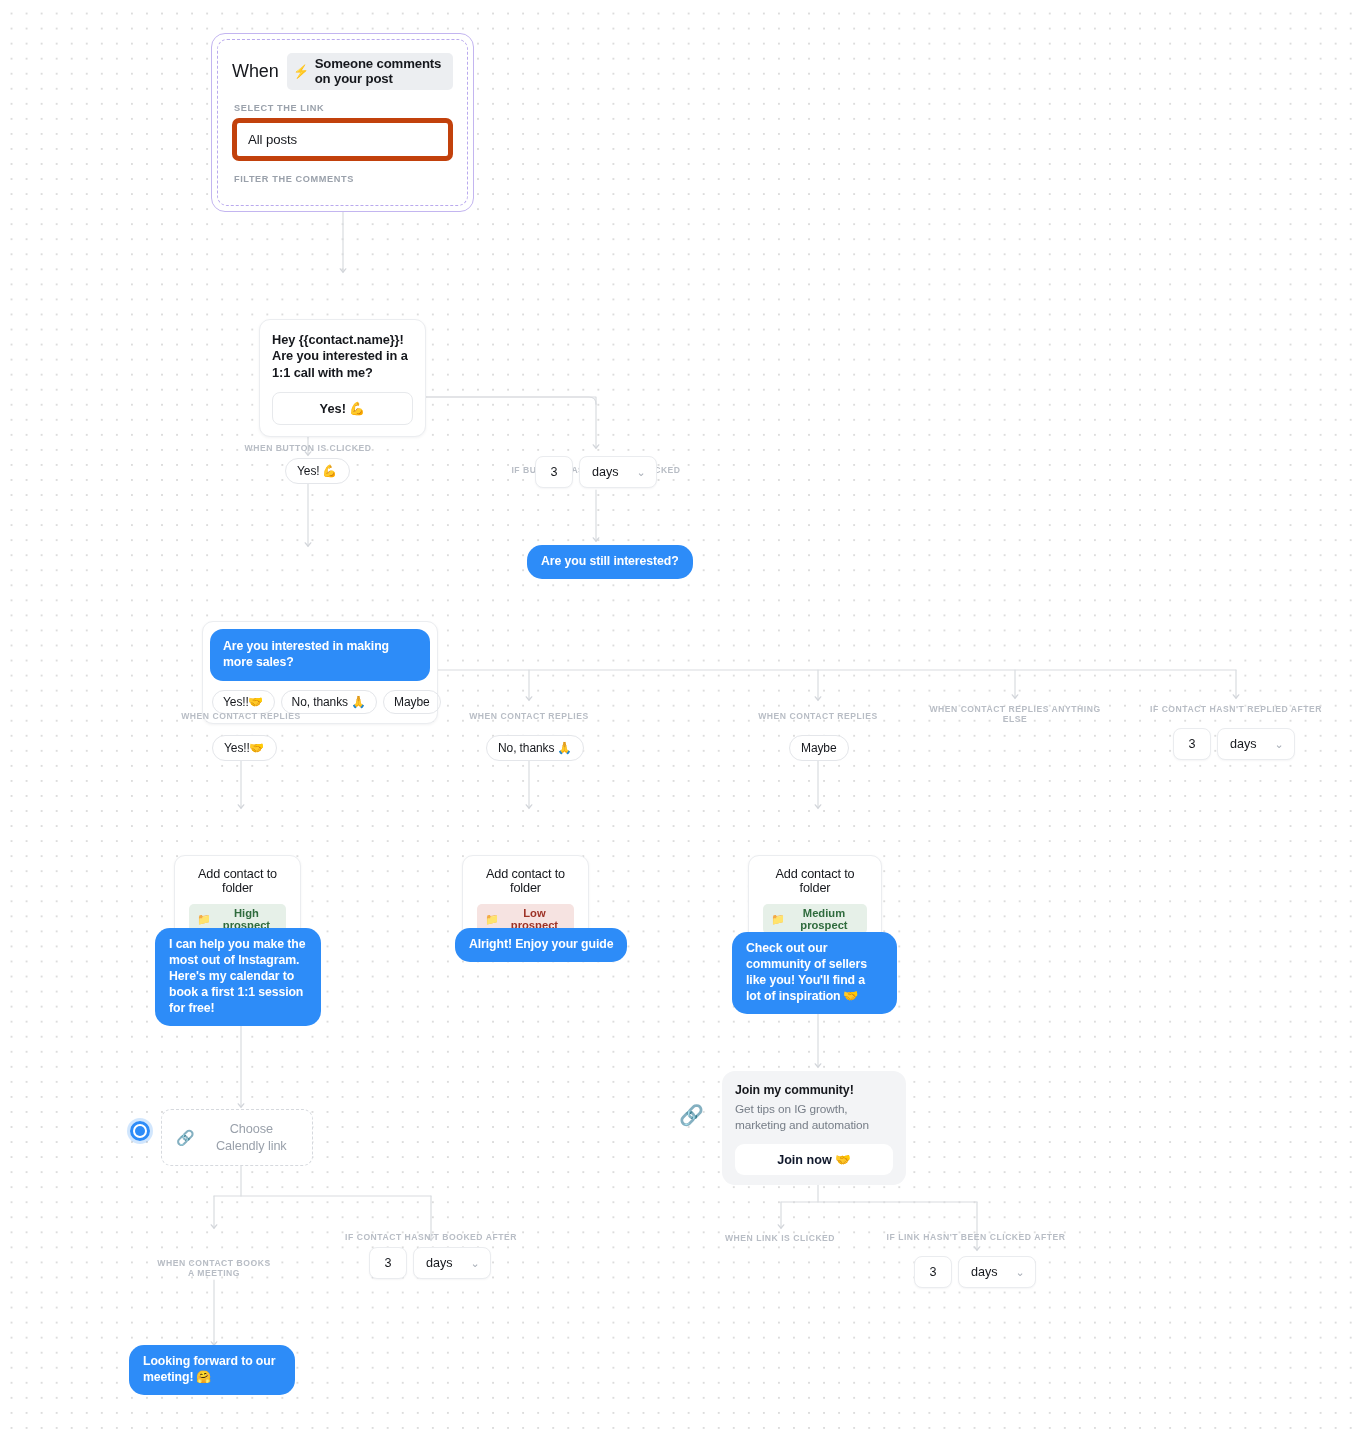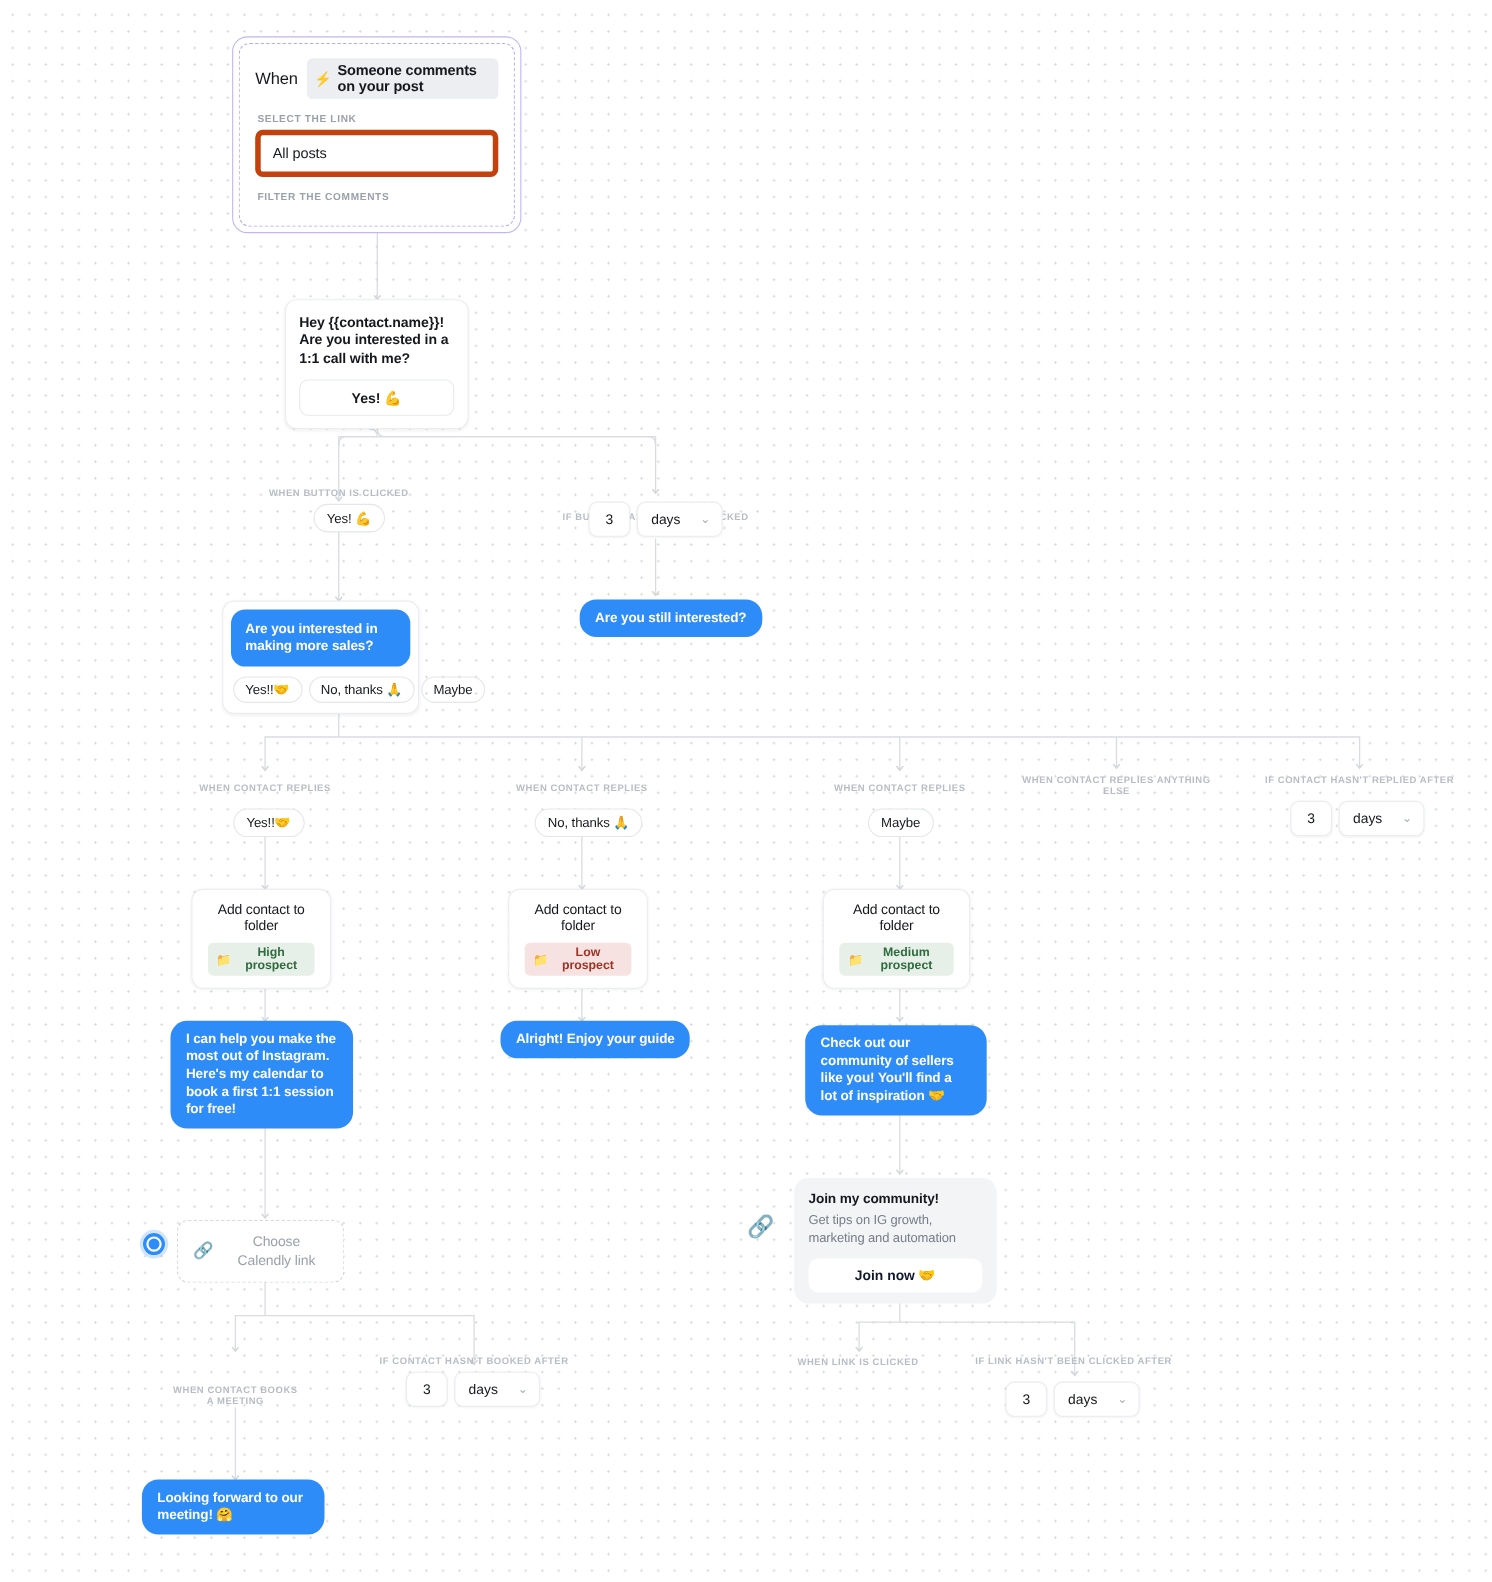--- a/index.html
+++ b/index.html
@@ -28,21 +28,21 @@
     background: #ffffff;
     padding: 5px;
   }
   .trigger-inner {
     border: 1.5px dashed #b9a9ee;
     border-radius: 10px;
     background: #fff;
     padding: 13px 14px 16px 14px;
   }
   .when-row { display: flex; align-items: center; gap: 8px; }
-  .when-label { font-size: 15px; color: #16181d; letter-spacing: -0.1px; }
+  .when-label { font-size: 18px; color: #16181d; letter-spacing: -0.1px; }
   .when-pill {
     background: #eceef1; border-radius: 5px;
     padding: 3px 9px 4px 7px;
     display: flex; align-items: center; gap: 5px;
     font-size: 13.2px; font-weight: 700; color: #16181d; letter-spacing: -0.15px;
   }
   .bolt { color: #2f3b52; font-size: 13px; line-height: 1; }
   .section-label {
     font-size: 9.2px; font-weight: 700; letter-spacing: 0.6px;
     color: #9aa1ab; margin: 13px 0 5px 2px;
@@ -57,20 +57,21 @@
     background: #f1f2f4; border-radius: 5px;
     padding: 3px 8px; font-size: 11.2px; color: #4e545e;
   }
 
   
   .card {
     background: #ffffff;
     border: 1px solid #ebedf0;
     border-radius: 11px;
     box-shadow: 0 1px 3px rgba(20,25,35,0.055);
+    margin-top: 47px;
   }
   .msg-card { padding: 12px 12px 11px 12px; }
   .msg-text {
     font-size: 12.8px; font-weight: 700; color: #16181d;
     line-height: 1.28; letter-spacing: -0.1px;
   }
   .msg-btn {
     margin-top: 11px;
     border: 1px solid #e7e9ec; border-radius: 8px;
     padding: 8px 10px; text-align: center;
@@ -264,21 +265,21 @@
   <div class="delay" style="left:535px; top:456px;">
     <div class="delay-num">3</div>
     <div class="delay-sel">
       <span>days</span>
       <span class="chev">⌄</span>
     </div>
   </div>
 
   <div class="node bubble" style="left:527px; top:545px;">Are you still interested?</div>
 
-  <div class="node card qr-card" style="left:202px; top:546px; width:179px;">
+  <div class="node card qr-card" style="left:202px; top:574px; width:236px;">
     <div class="qr-bubble">Are you interested in making more sales?</div>
     <div class="qr-row">
       <span class="qr-chip">Yes!!🤝</span>
       <span class="qr-chip">No, thanks 🙏</span>
       <span class="qr-chip">Maybe</span>
     </div>
   </div>
 
   <div class="branch-label" style="left:181px; top:711px; width:120px;">WHEN CONTACT REPLIES</div>
   <div class="branch-chip" style="left:212px; top:735px;">Yes!!🤝</div>

